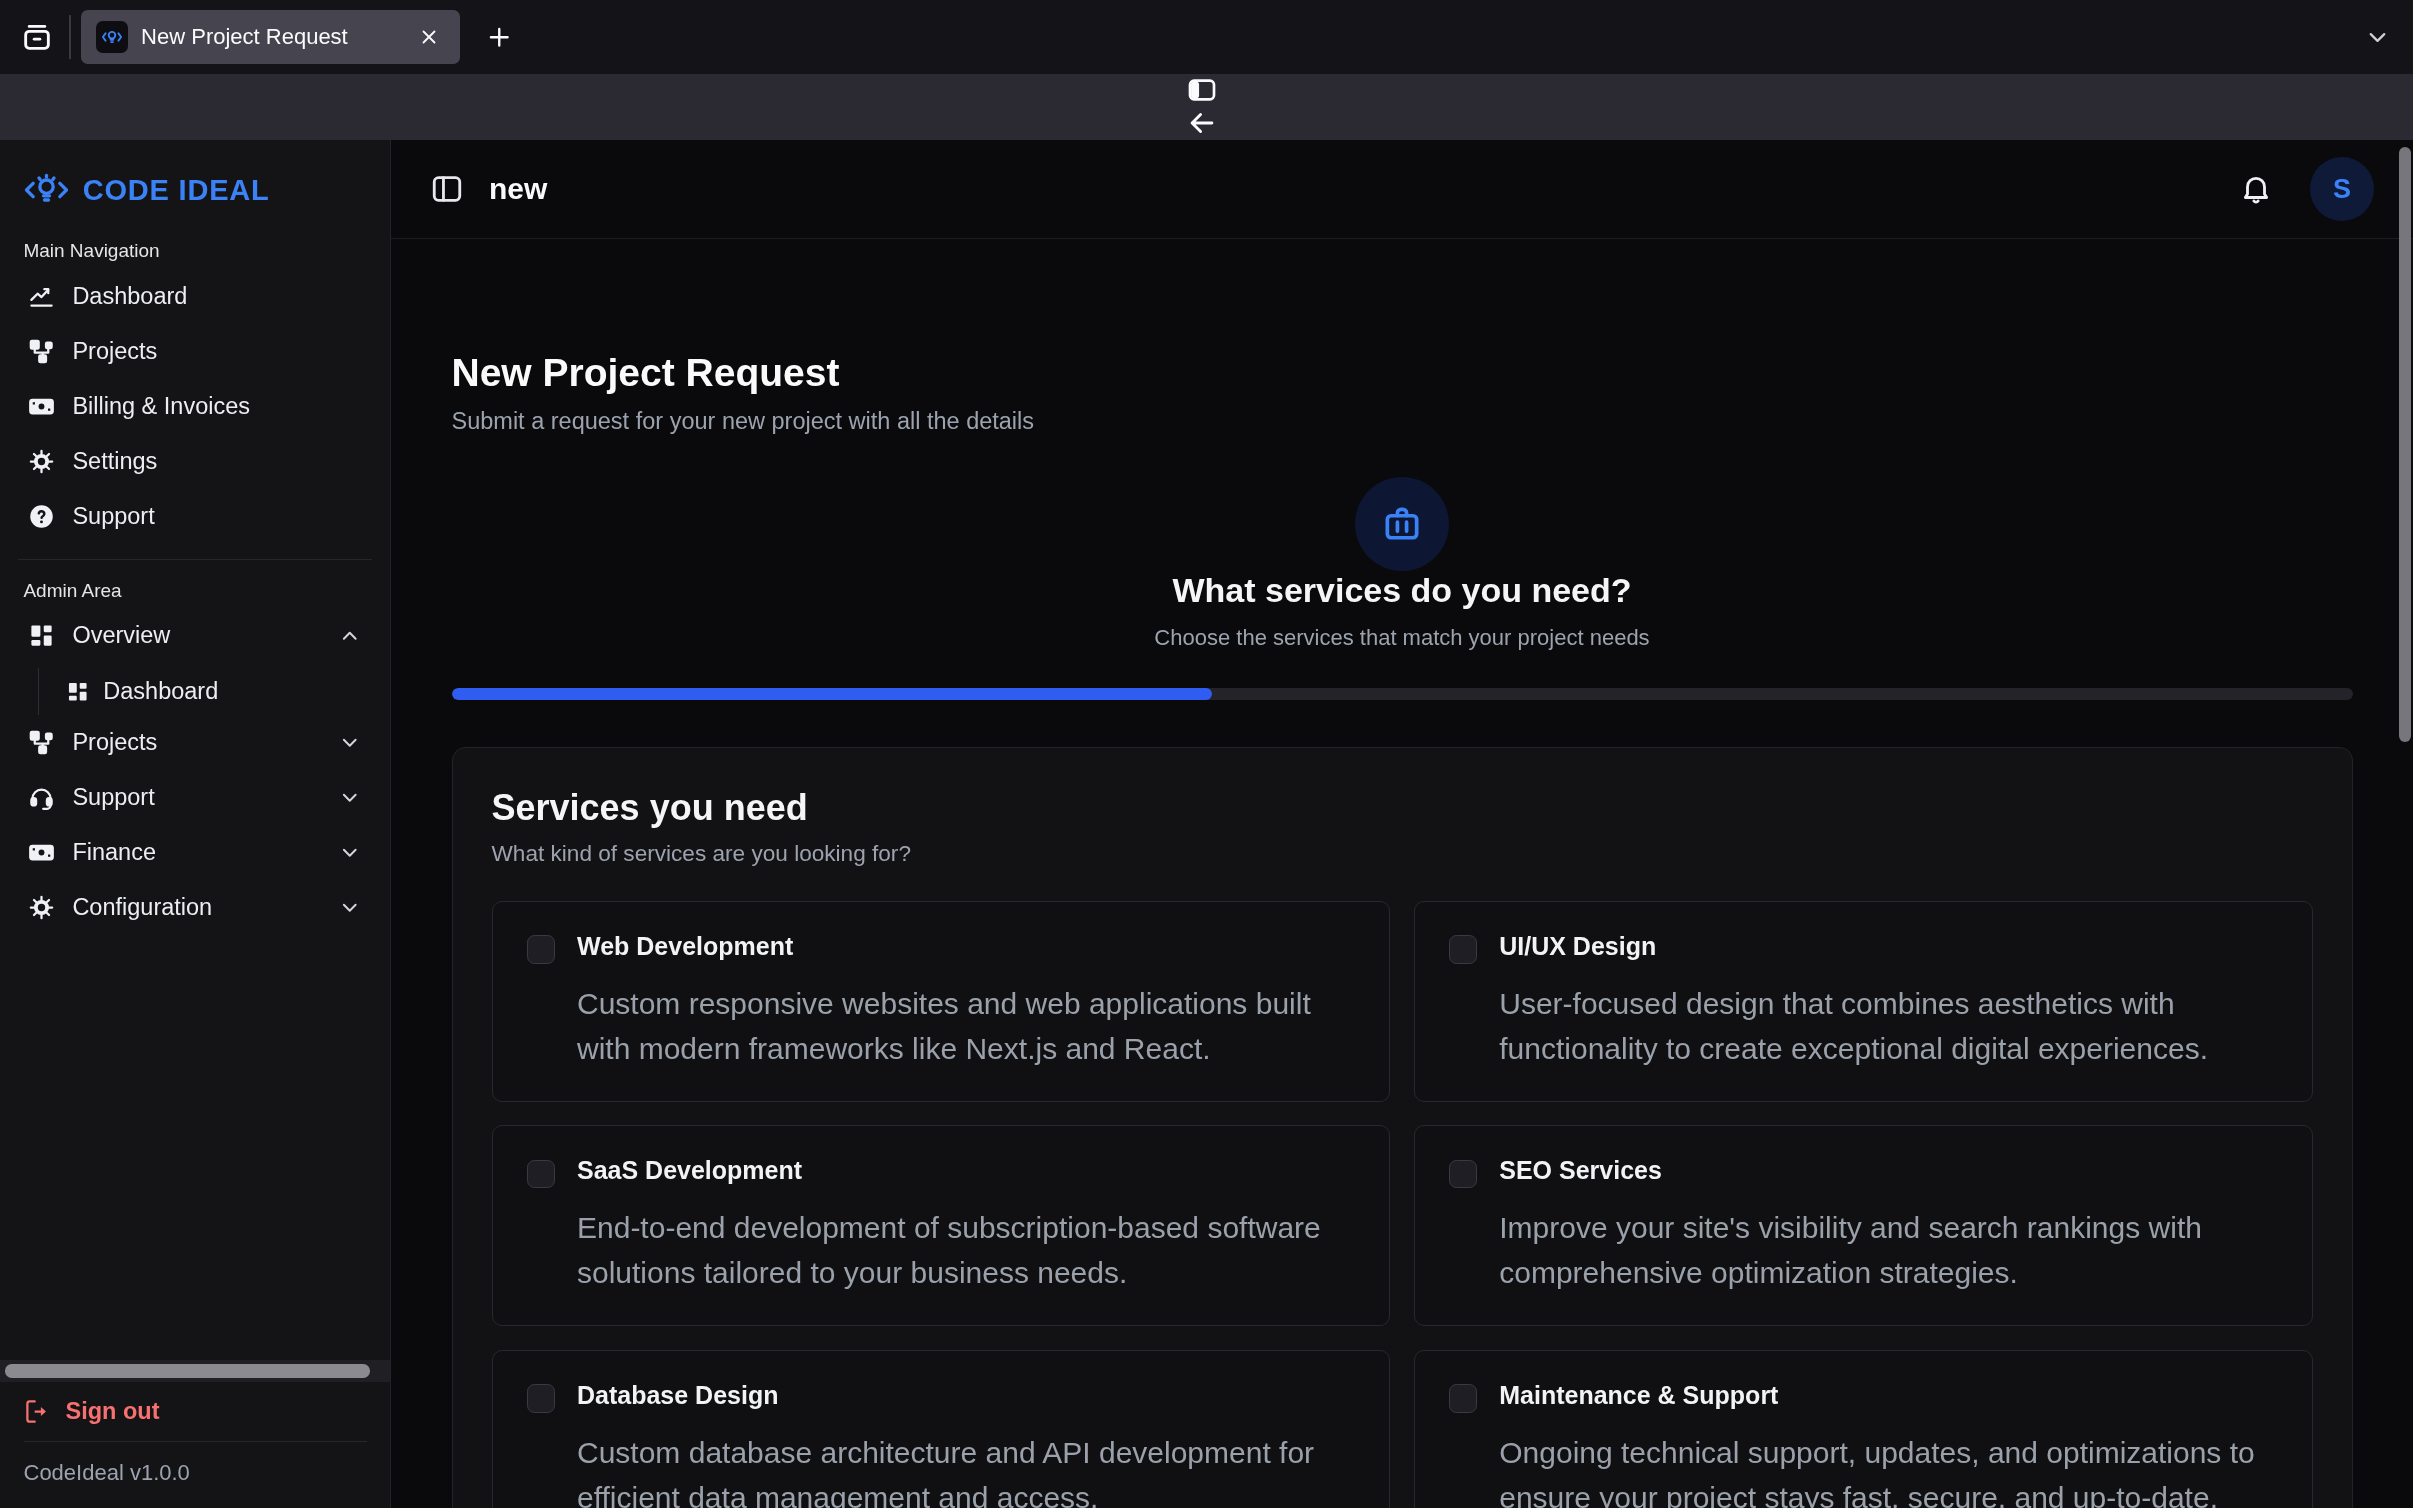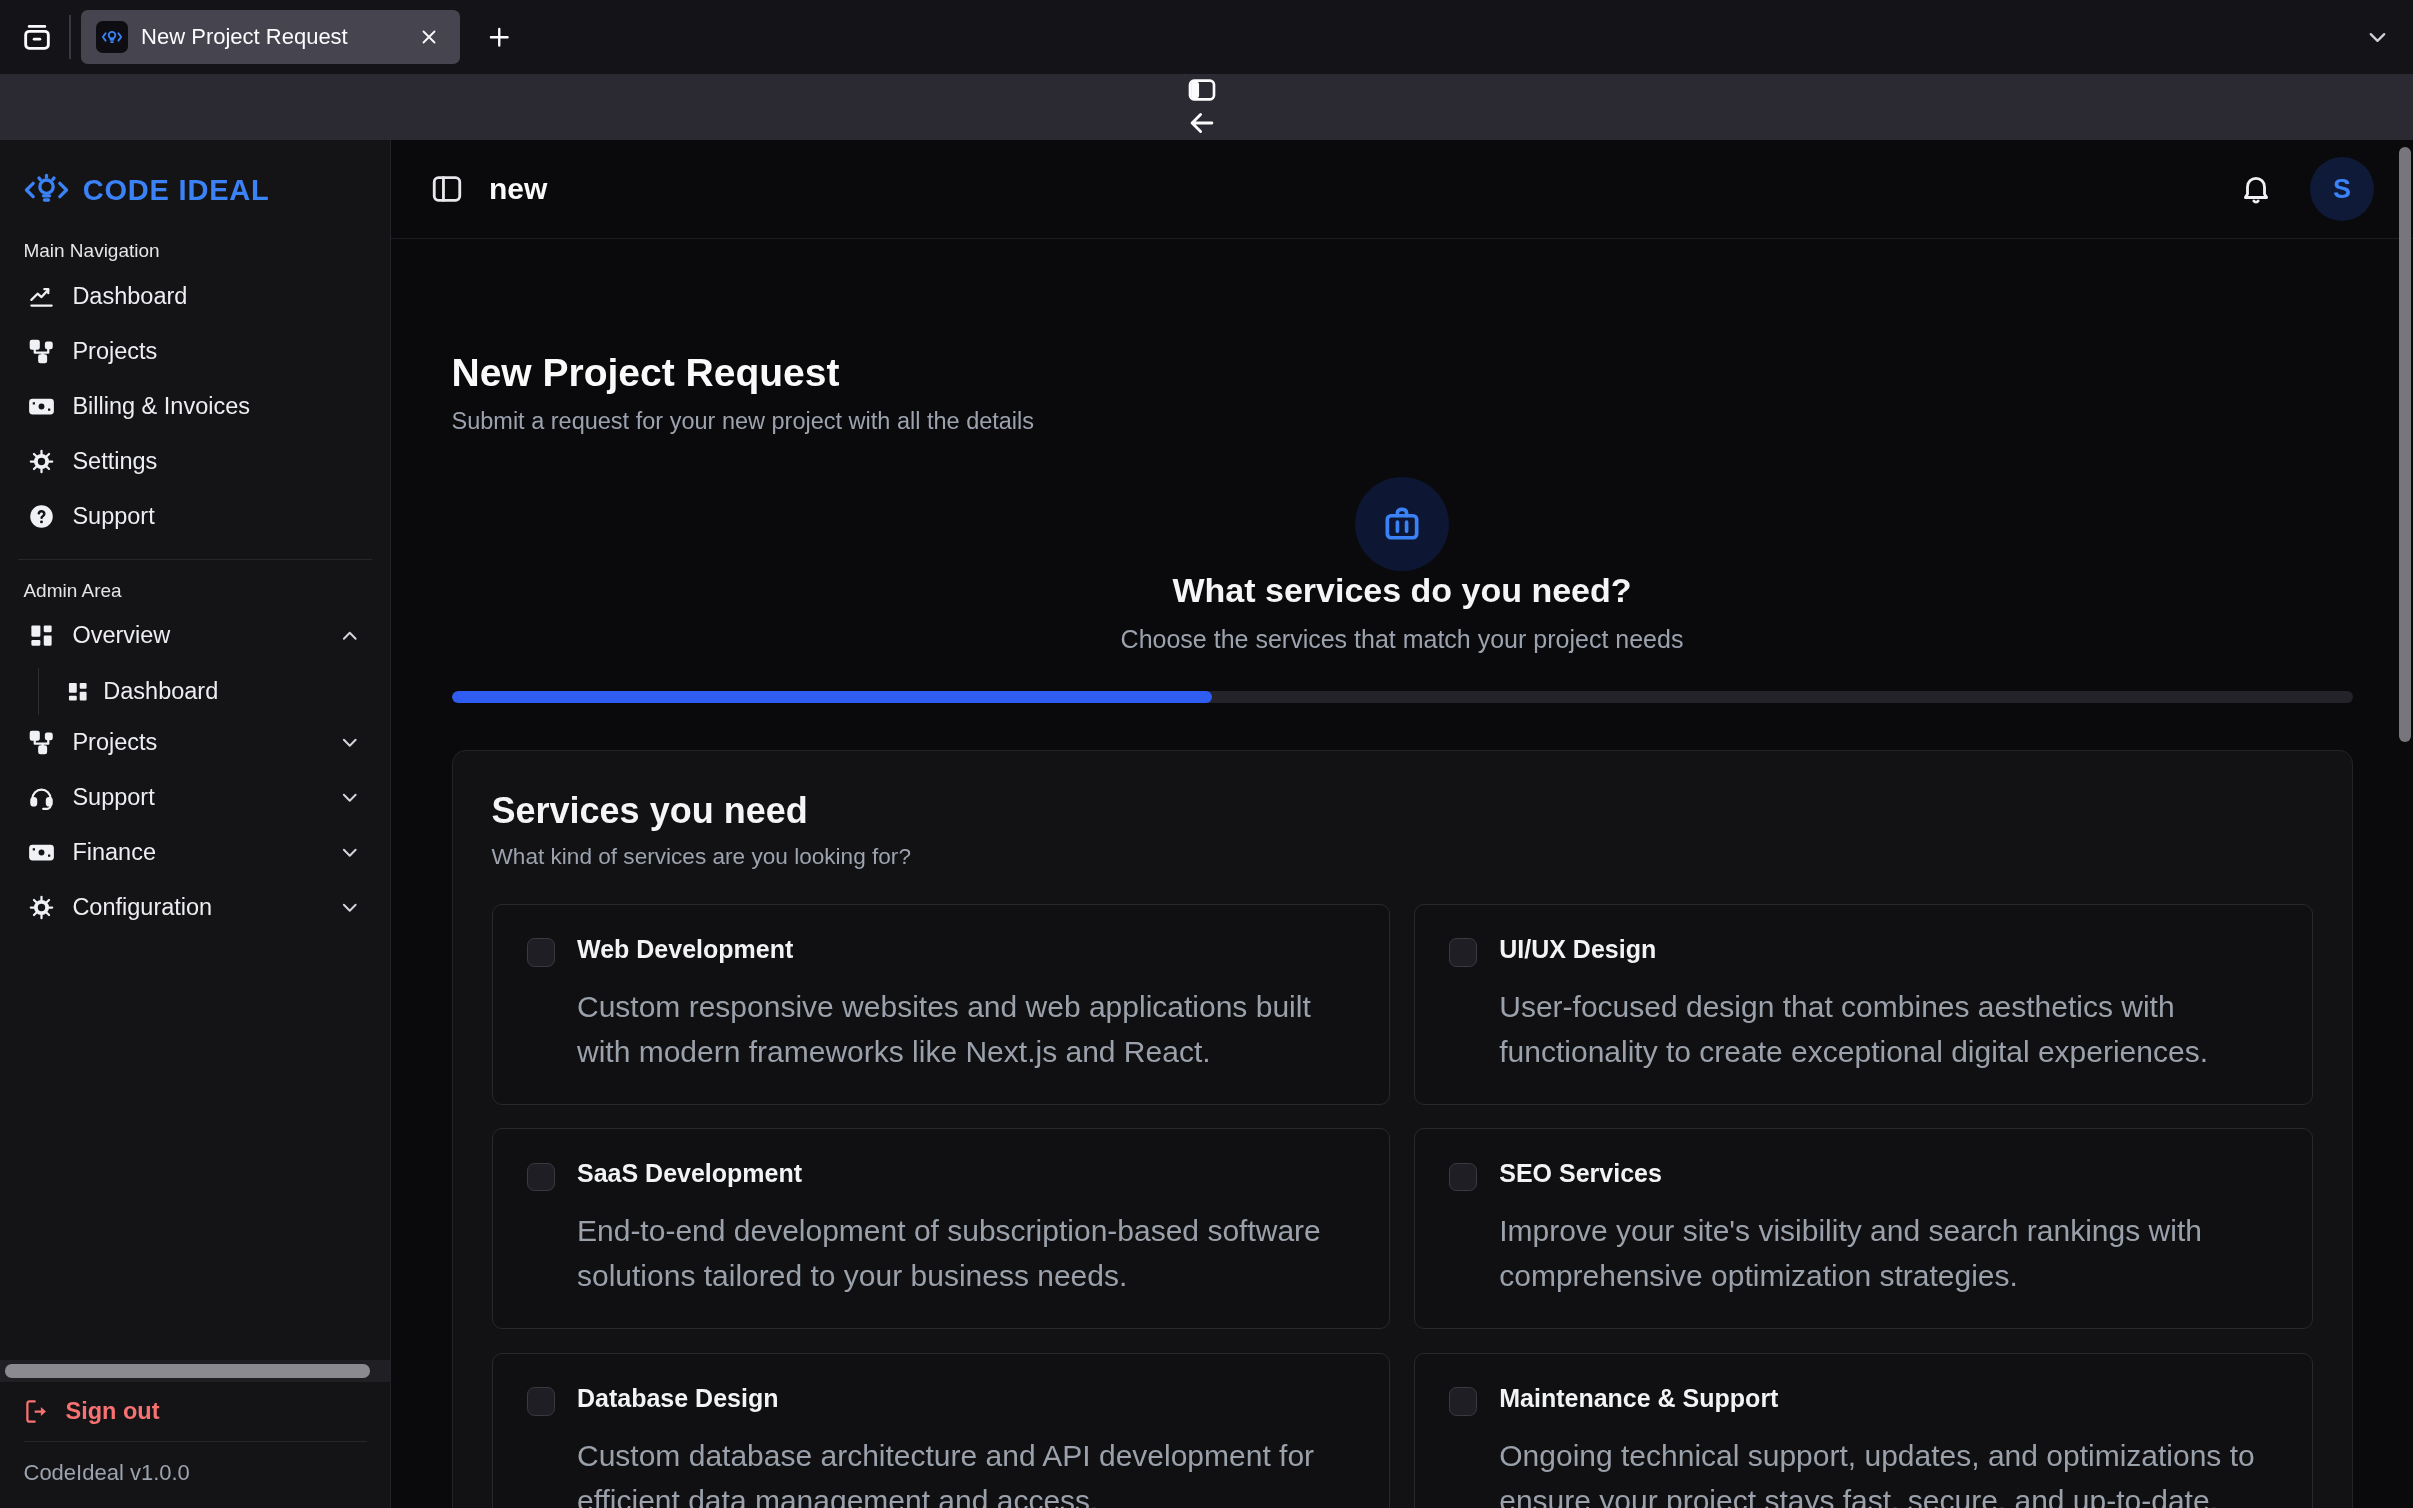--- a/index.html
+++ b/index.html
@@ -60,21 +60,21 @@
   .bell-btn { color:#f0f1f4; }
   .avatar { width:64px; height:64px; border-radius:50%; background:#0e1a38; color:#3b82f6; font-size:27px; font-weight:700; display:flex; align-items:center; justify-content:center; }
 
   .content { flex:1; overflow:hidden; }
   .content-inner { width:1901px; margin:0 auto; }
   .page-title { margin-top:112px; font-size:39px; font-weight:800; color:#fafafa; }
   .page-subtitle { margin-top:13.4px; font-size:23.5px; color:#9ca3af; }
   .hero-icon-wrap { margin-top:42px; display:flex; justify-content:center; }
   .hero-icon { width:94px; height:94px; border-radius:50%; background:#0d1733; color:#3b82f6; display:flex; align-items:center; justify-content:center; }
   .question { text-align:center; font-size:34px; font-weight:800; color:#f5f5f7; }
-  .question-sub { margin-top:15px; text-align:center; font-size:25px; color:#9ca3af; }
+  .question-sub { margin-top:15px; text-align:center; font-size:22px; color:#9ca3af; }
   .progress-track { margin-top:37px; height:11.7px; border-radius:5.9px; background:#232329; overflow:hidden; }
   .progress-fill { height:100%; background:#2f5cf1; border-radius:5.9px; }
 
   .services-card { margin-top:47px; background:#121215; border:0.8px solid #232329; border-radius:13.4px; padding:39px; }
   .card-title { font-size:36px; font-weight:700; color:#f5f5f7; }
   .card-subtitle { margin-top:11.7px; font-size:22.6px; color:#9ca3af; }
   .options-grid { margin-top:34px; display:grid; grid-template-columns:1fr 1fr; gap:23.5px; }
   .option-tile { border:0.8px solid #28282e; background:#101013; border-radius:10px; padding:30px 34px; display:flex; gap:22px; min-height:154px; }
   .checkbox { width:28.5px; height:28.5px; flex:none; margin-top:3.4px; border-radius:7.5px; background:#1e1e24; border:1.7px solid #3a3a41; }
   .option-title { font-size:25px; font-weight:600; color:#f2f3f5; }

